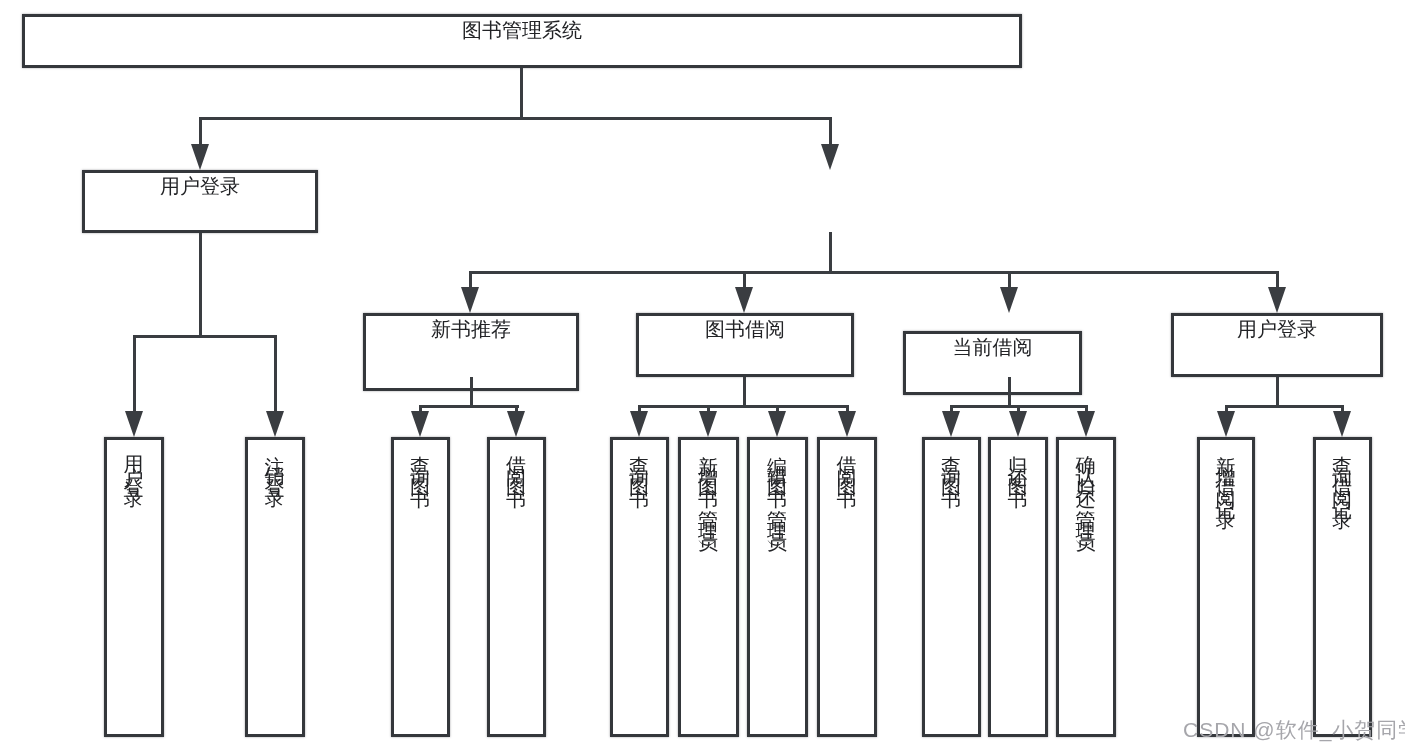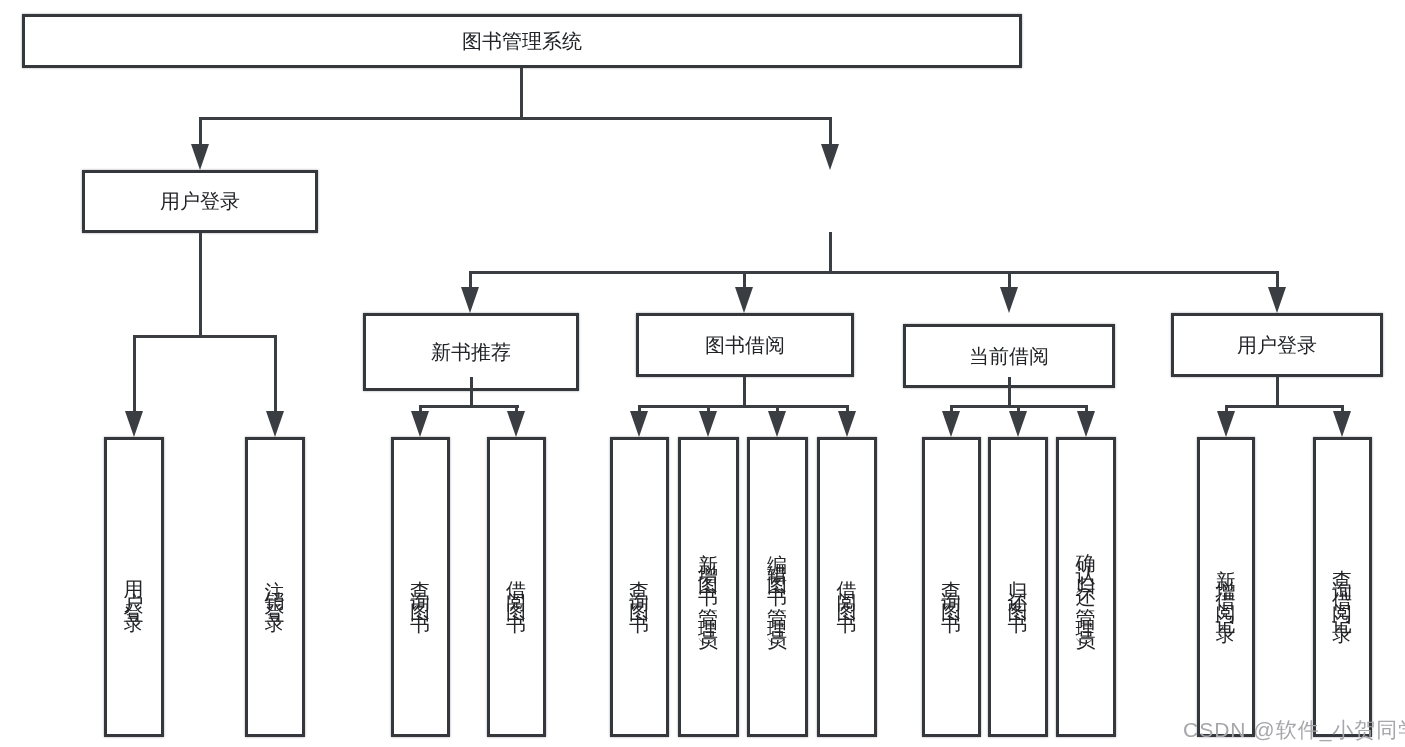--- a/index.html
+++ b/index.html
@@ -3,21 +3,21 @@
 <meta charset="utf-8">
 <style>
   html,body{margin:0;padding:0;background:#ffffff;}
   .stage{
     position:relative;width:1405px;height:747px;background:#ffffff;overflow:hidden;
     font-family:"Liberation Sans", sans-serif;
   }
   .box{
     position:absolute;box-sizing:border-box;
     border:3px solid #34373b;background:#ffffff;
-    display:flex;align-items:center;justify-content:center;
+    display:flex;justify-content:center;
     color:#222326;font-size:20px;
     box-shadow:0 0 2px rgba(70,70,75,.5);
   }
   .vbox span{
     writing-mode:vertical-rl;text-orientation:mixed;
     letter-spacing:11px;line-height:1;
   }
   .ln{position:absolute;background:#3a3d41;}
   .arr{
     position:absolute;width:0;height:0;
@@ -41,21 +41,21 @@
   <div class="box" style="left:82px;top:170px;width:236px;height:63px;">
     <span>用户登录</span>
   </div>
 
   <div class="box" style="left:363px;top:313px;width:216px;height:78px;">
     <span>新书推荐</span>
   </div>
   <div class="box" style="left:636px;top:313px;width:218px;height:64px;">
     <span>图书借阅</span>
   </div>
-  <div class="box" style="left:903px;top:324px;width:212px;height:64px;">
+  <div class="box" style="left:903px;top:331px;width:179px;height:64px;">
     <span>当前借阅</span>
   </div>
   <div class="box" style="left:1171px;top:313px;width:212px;height:64px;">
     <span>用户登录</span>
   </div>
 
   <div class="box vbox" style="left:104px;top:437px;width:60px;height:300px;">
     <span>用户登录</span>
   </div>
   <div class="box vbox" style="left:245px;top:437px;width:60px;height:300px;">

